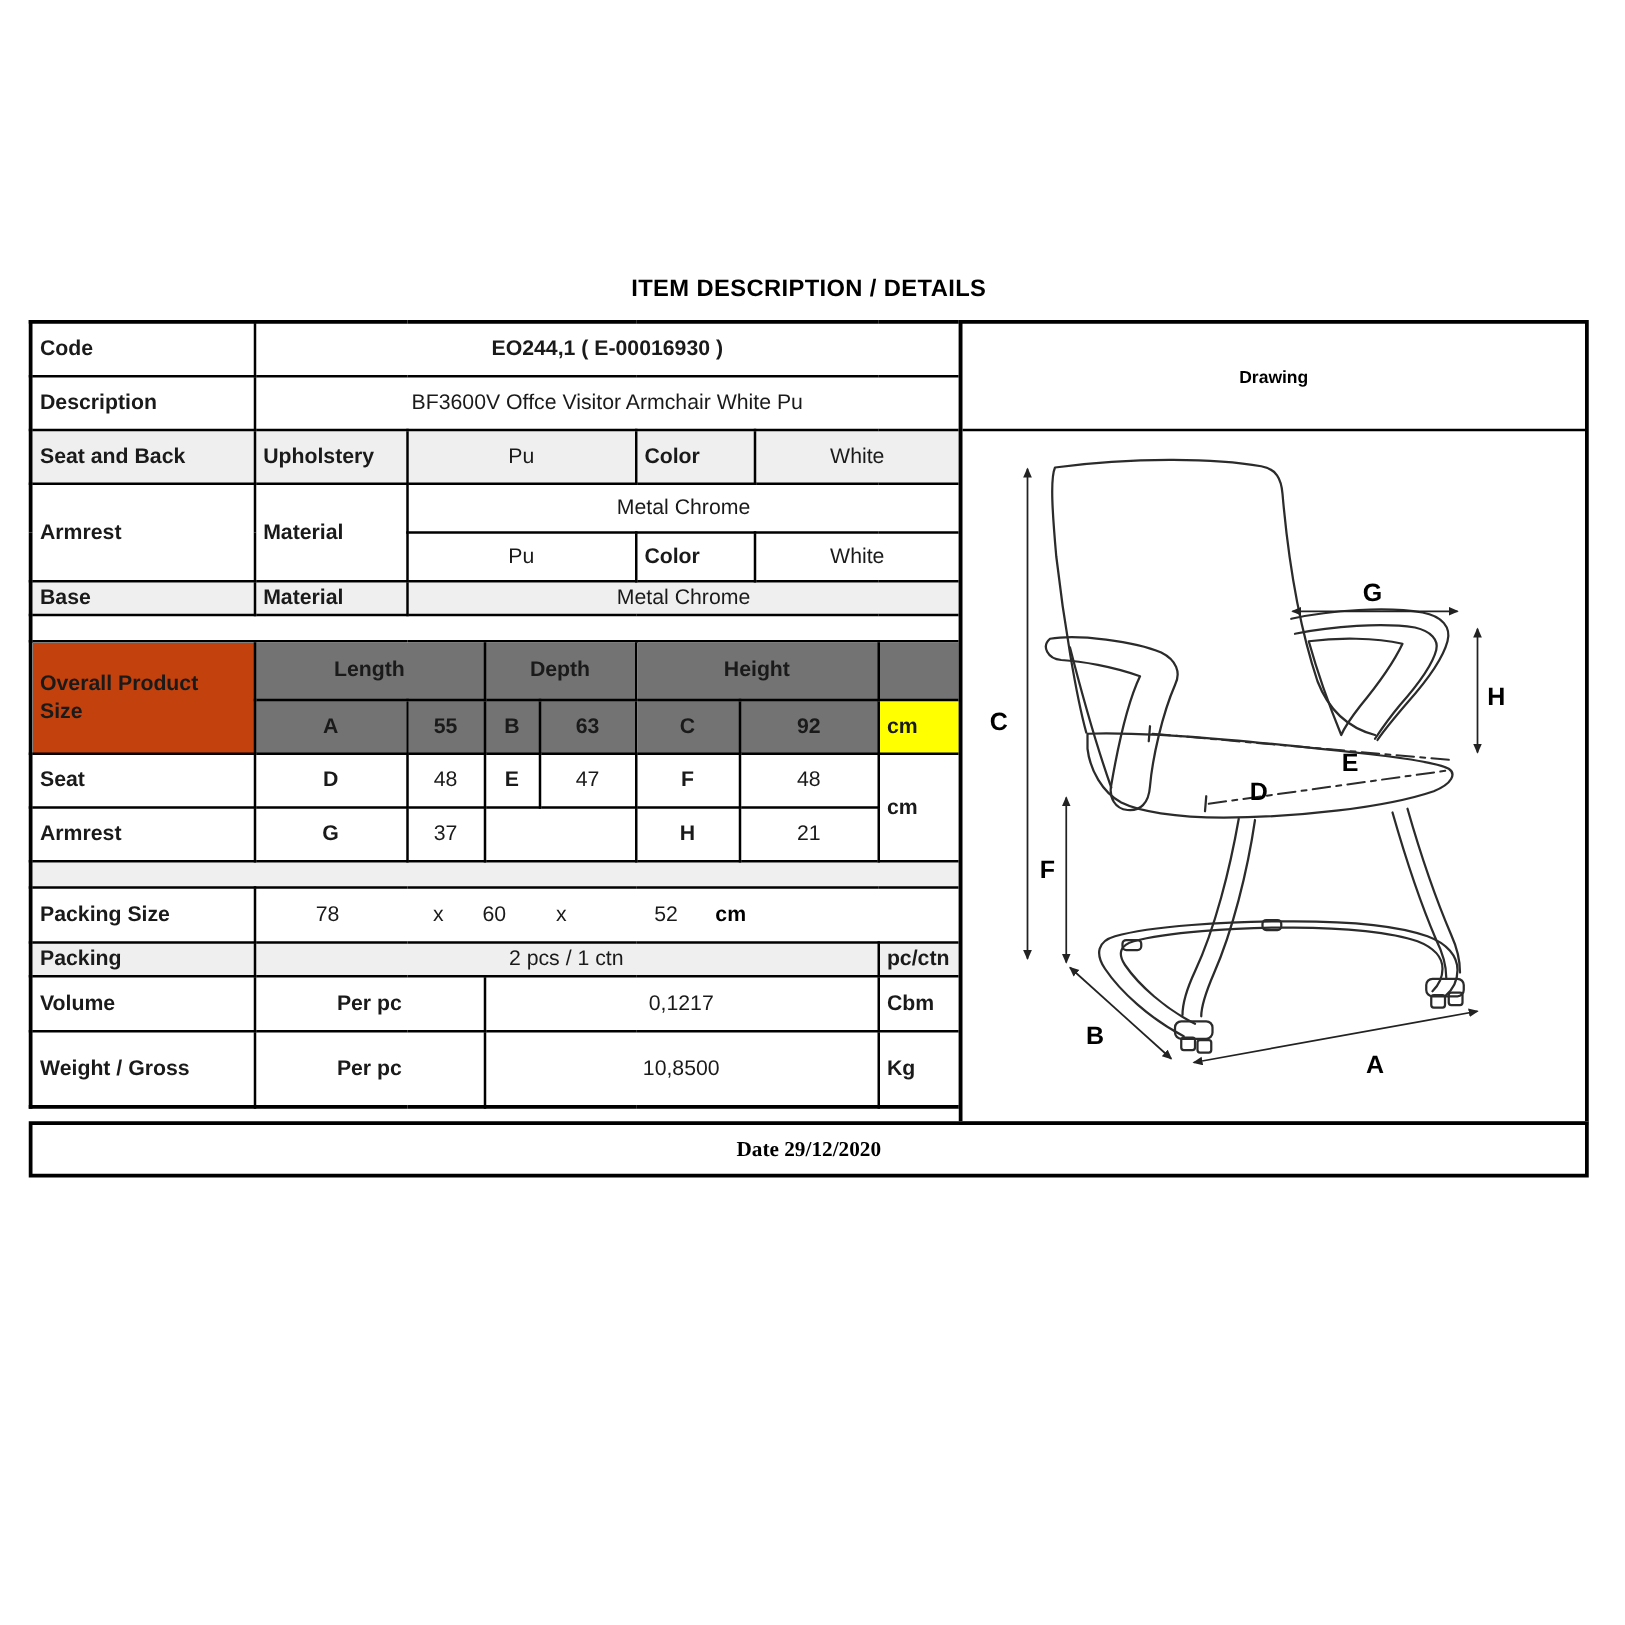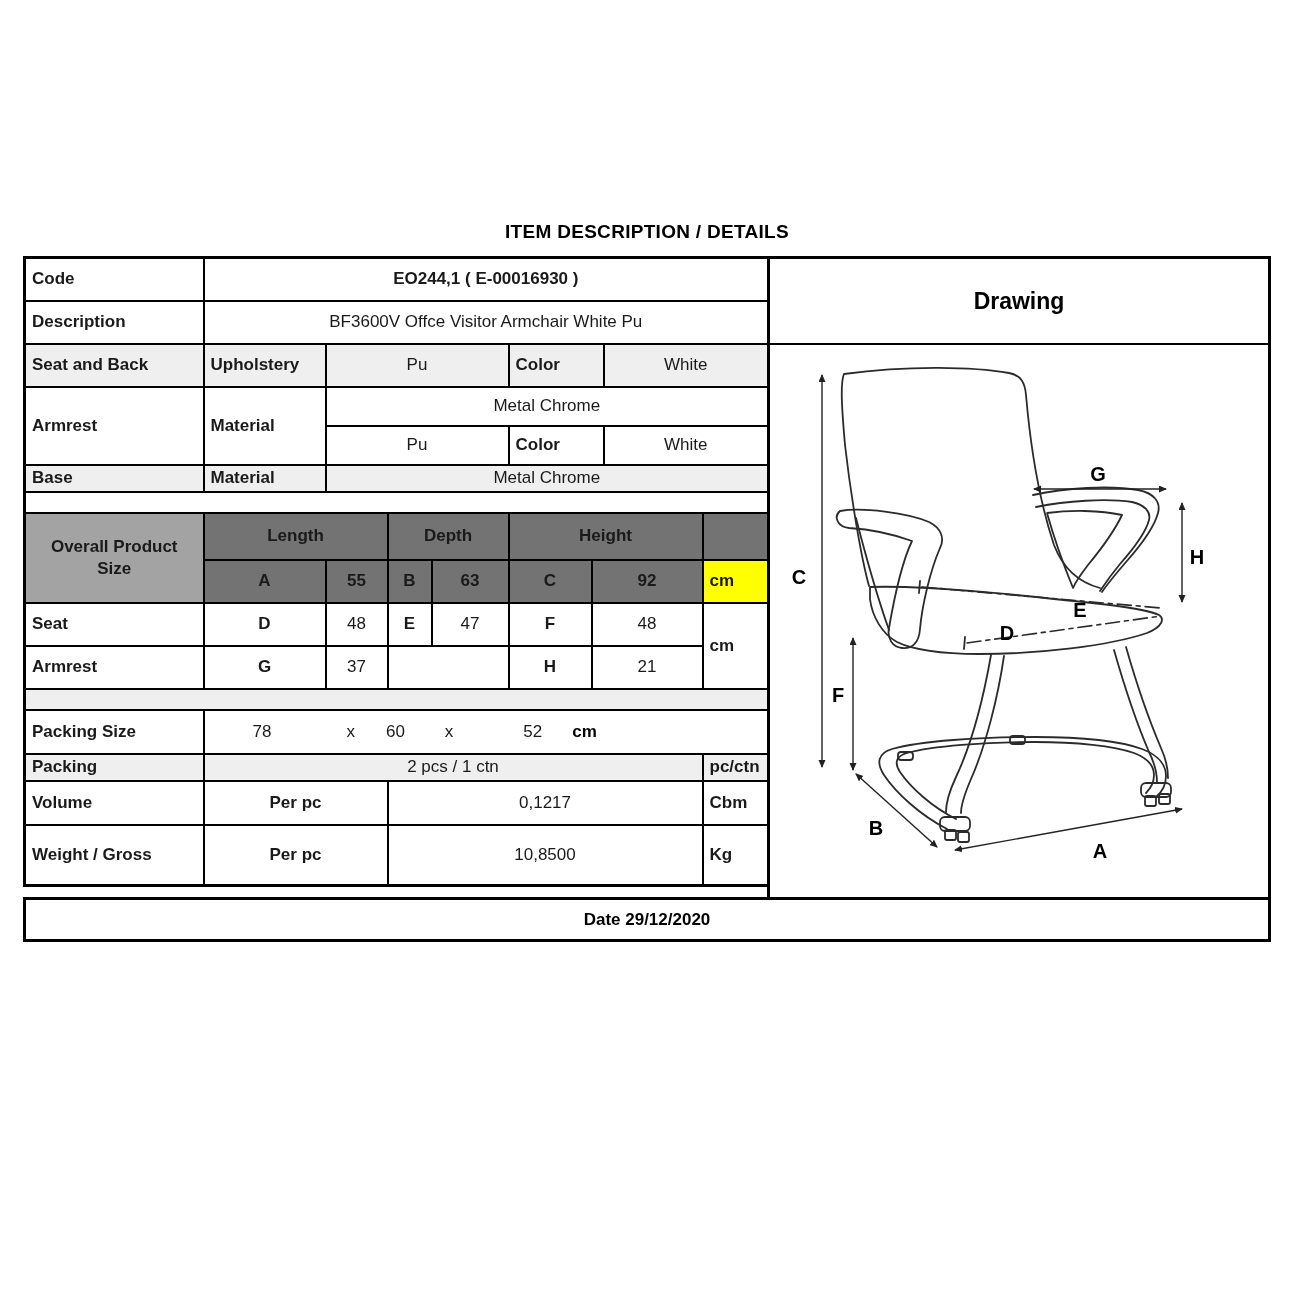--- a/index.html
+++ b/index.html
@@ -18,46 +18,46 @@
   table.spec td{
     border:2px solid #000;font-size:17px;padding:0 6px;overflow:hidden;
     vertical-align:middle;color:#1a1a1a;
   }
   td.lbl{font-weight:bold;color:#000;text-align:left;}
   td.ctr{text-align:center;}
   td.bold{font-weight:bold;color:#000;}
   tr.shade td{background:#efefef;}
   td.shadecell{background:#efefef;}
   td.yellow{background:#737373;font-weight:bold;color:#000;text-align:center;font-size:18px;}
-  td.yellow-label{background:#a3a3a3;font-weight:bold;color:#000;text-align:center;font-size:17px;line-height:1.25;}
+  td.yellow-label{background:#c2410c;font-weight:bold;color:#000;text-align:left;font-size:17px;line-height:1.25;}
   td.yellow-left{background:#ffff00;font-weight:bold;color:#000;text-align:left;font-size:17px;}
   td.codeval{font-weight:bold;color:#000;font-size:18px;}
   .packrow{display:flex;align-items:center;}
   .packrow span{display:inline-block;}
   .pk-v1{margin-left:42px;}
   .pk-x1{margin-left:75px;}
   .pk-v2{margin-left:31px;}
   .pk-x2{margin-left:40px;}
   .pk-v3{margin-left:70px;}
   .pk-unit{margin-left:30px;font-weight:bold;color:#000;}
   .drawing-panel{
     position:absolute;left:767px;top:256px;width:504px;height:644px;
     border:3px solid #000;box-sizing:border-box;background:#fff;
   }
   .drawing-header{
     height:86px;border-bottom:2px solid #000;box-sizing:border-box;
     display:flex;align-items:center;justify-content:center;
-    font-weight:bold;font-size:23px;
+    font-weight:bold;font-size:14px;
   }
   .drawing-area{width:498px;height:550px;}
   .date-bar{
     position:absolute;left:23px;top:897px;width:1248px;height:45px;
     border:3px solid #000;box-sizing:border-box;background:#fff;
     display:flex;align-items:center;justify-content:center;
-    font-weight:bold;font-size:17px;
+    font-weight:bold;font-size:17px;font-family:Liberation Serif, serif;
   }
   svg .chair{fill:none;stroke:#2b2b2b;stroke-width:1.8;stroke-linecap:round;stroke-linejoin:round;}
   svg .dimline{stroke:#222;stroke-width:1.4;fill:none;}
   svg .dash{stroke:#2b2b2b;stroke-width:1.6;fill:none;stroke-dasharray:14 5 4 5;}
   svg .dimtext{font-family:"Liberation Sans","DejaVu Sans",sans-serif;font-size:20px;font-weight:bold;fill:#000;text-anchor:middle;}
 </style>
 </head>
 <body>
 
 <div class="page-title">ITEM DESCRIPTION / DETAILS</div>

